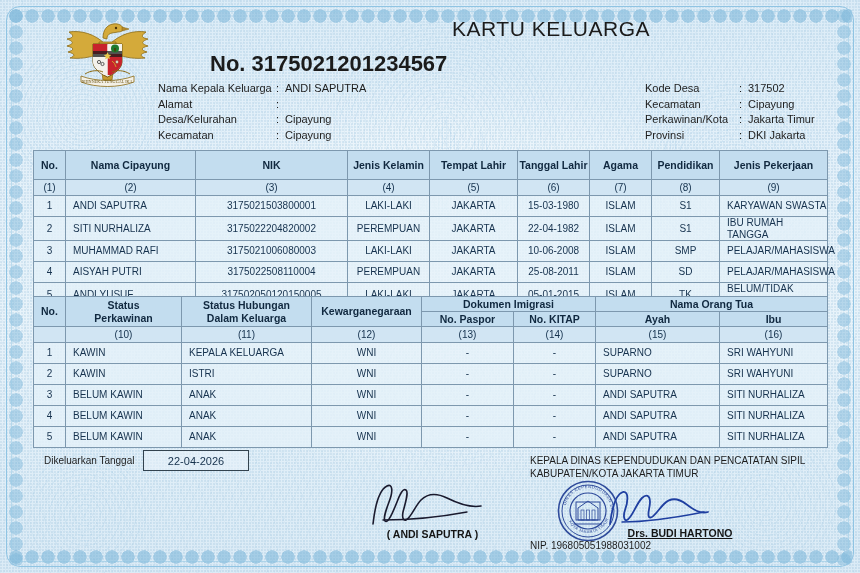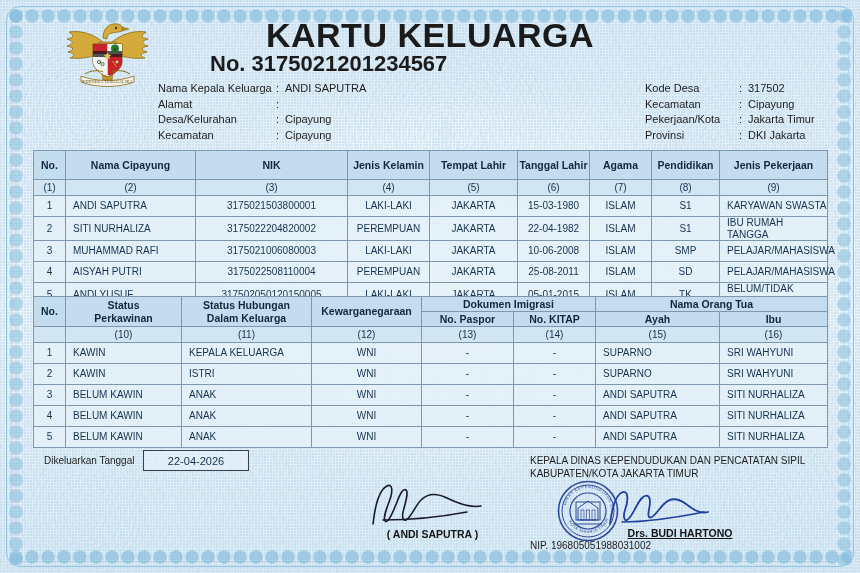--- a/index.html
+++ b/index.html
@@ -122,23 +122,23 @@
   
   .garuda {
     position: absolute;
     left: 55px; top: 14px;
     width: 105px; height: 80px;
   }
   .title {
     position: absolute;
     left: 210px; top: 18px;
     width: 440px;
-    text-align: center;
-    font-size: 34px;
-    font-weight: bold;
+    text-align: right;
+    font-size: 21px;
+    font-weight: normal;
     letter-spacing: 0.5px;
     color: #1b1b1b;
     line-height: 1;
   }
   .cardno {
     position: absolute;
     left: 210px; top: 53px;
     width: 440px;
     font-size: 22px;
     font-weight: bold;
@@ -381,21 +381,21 @@
           <span class="lb">Kode Desa</span>
           <span class="cl">:</span>
           <span class="vl">317502</span>
         </div>
       <div class="row">
           <span class="lb">Kecamatan</span>
           <span class="cl">:</span>
           <span class="vl">Cipayung</span>
         </div>
       <div class="row">
-          <span class="lb">Pekerjaan/Kota</span>
+          <span class="lb">Perkawinan/Kota</span>
           <span class="cl">:</span>
           <span class="vl">Jakarta Timur</span>
         </div>
       <div class="row">
           <span class="lb">Provinsi</span>
           <span class="cl">:</span>
           <span class="vl">DKI Jakarta</span>
         </div>
     </div>
 

